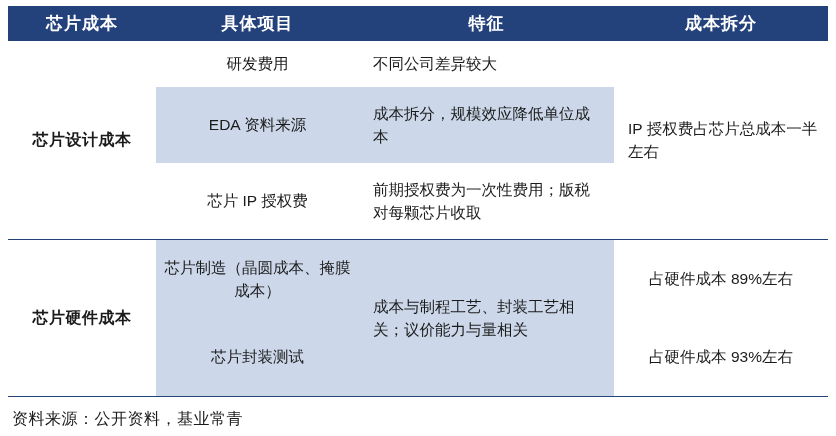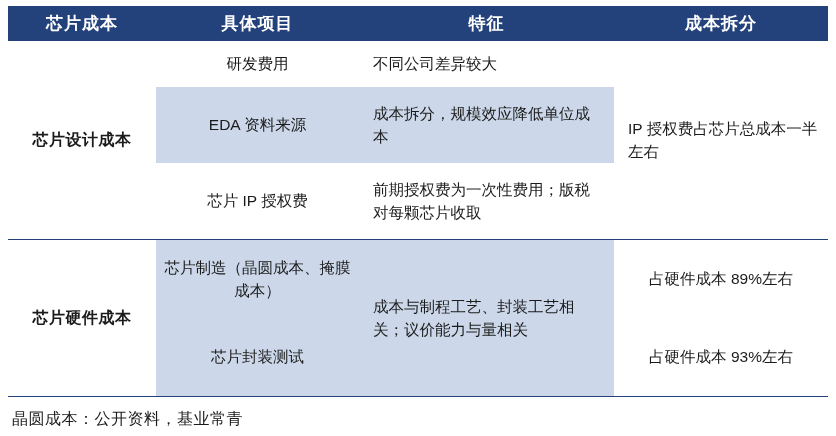--- a/index.html
+++ b/index.html
@@ -125,14 +125,14 @@
         <td class="shaded">芯片制造（晶圆成本、掩膜成本）</td>
         <td class="shaded para" rowspan="2">成本与制程工艺、封装工艺相关；议价能力与量相关</td>
         <td>占硬件成本 89%左右</td>
       </tr>
       <tr class="row-hw-2">
         <td class="shaded">芯片封装测试</td>
         <td>占硬件成本 93%左右</td>
       </tr>
     </tbody>
   </table>
-  <div class="source">晶圆成本：公开资料，基业常青</div>
+  <div class="source">资料来源：公开资料，基业常青</div>
 </div>
 
 </body></html>

